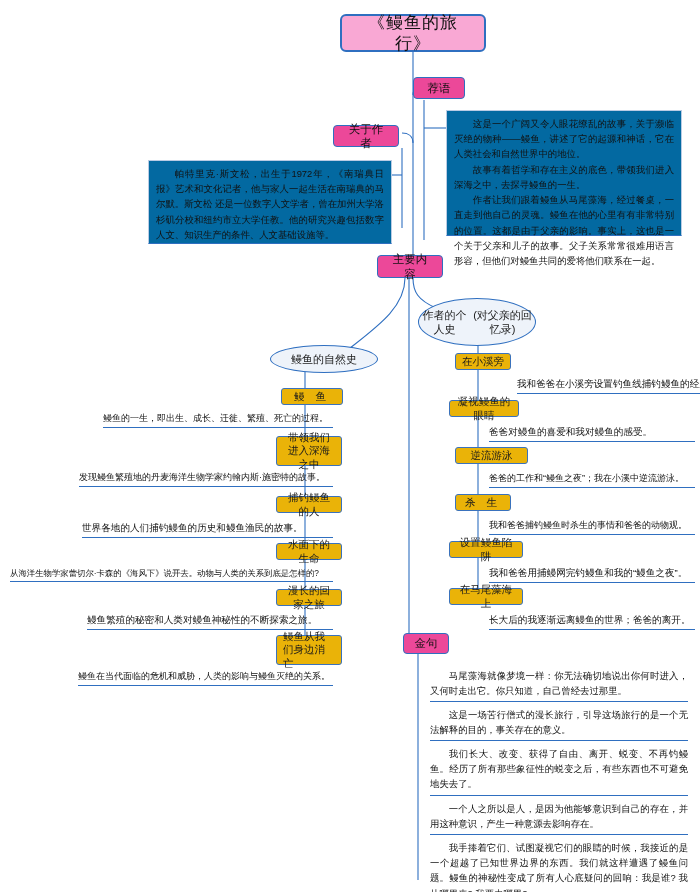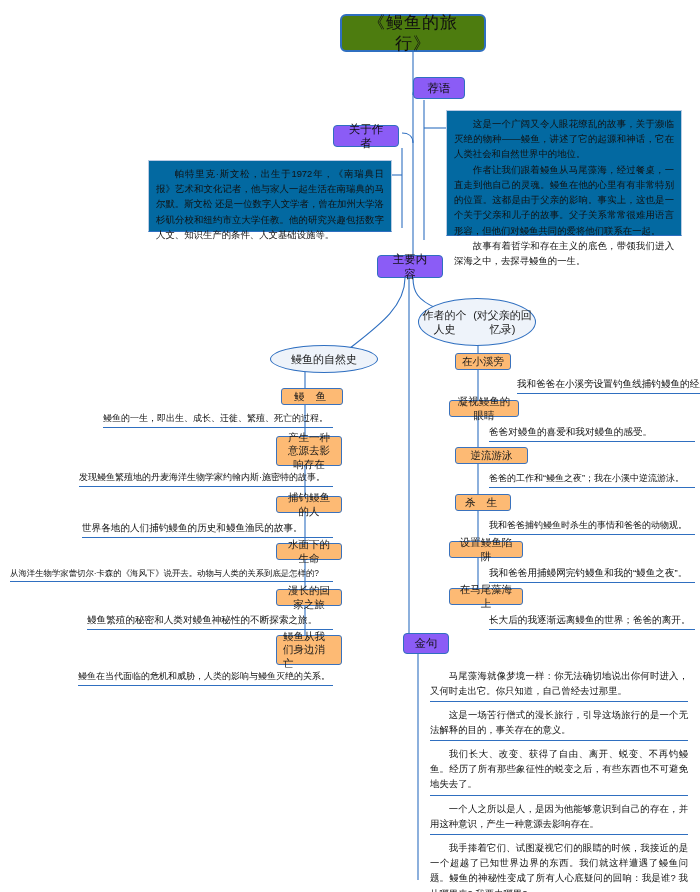--- a/index.html
+++ b/index.html
@@ -25,45 +25,45 @@
     line-height:1.25;
     text-align:center;
     display:flex;align-items:center;justify-content:center;
     z-index:3;
   }
   .title-node{
     font-size:17px;
     padding:8px 18px;
     border-width:2px;
     border-radius:6px;
-    background:#4d7c0f;
+    background:#f9a8d4;
     letter-spacing:1px;
   }
   .cat-node{
     font-size:11.5px;
     padding:4px 10px;
     border-radius:4px;
-    background:#8b5cf6;
+    background:#ec4899;
   }
   .ellipse-node{
     position:absolute;
     box-sizing:border-box;
     border:1.5px solid #2f6fc0;
     border-radius:50%;
     background:#eef3fa;
     font-size:11px;
     text-align:center;
     display:flex;align-items:center;justify-content:center;
     line-height:1.3;
     z-index:3;
   }
   .leaf-node{
     position:absolute;
     box-sizing:border-box;
-    background:#fdba74;
+    background:#eab308;
     border:1.4px solid #3a72bd;
     border-radius:3px;
     font-size:10.5px;
     line-height:1.3;
     padding:3px 6px;
     display:flex;align-items:center;justify-content:center;
     text-align:center;
     z-index:3;
   }
   
@@ -142,43 +142,43 @@
       <path d="M418,650 L418,880"></path>
     </g>
   </svg>
 
   <div class="node title-node" style="left:340px;top:14px;width:146px;height:38px;">《鳗鱼的旅行》</div>
 
   <div class="node cat-node" style="left:413px;top:77px;width:52px;height:22px;">荐语</div>
 
   <div class="blockbox" style="left:446px;top:110px;width:236px;height:126px;">
     <div>这是一个广阔又令人眼花缭乱的故事，关于濒临灭绝的物种——鳗鱼，讲述了它的起源和神话，它在人类社会和自然世界中的地位。</div>
+    <div>故事有着哲学和存在主义的底色，带领我们进入深海之中，去探寻鳗鱼的一生。</div>
     <div>作者让我们跟着鳗鱼从马尾藻海，经过餐桌，一直走到他自己的灵魂。鳗鱼在他的心里有有非常特别的位置。这都是由于父亲的影响。事实上，这也是一个关于父亲和儿子的故事。父子关系常常很难用语言形容，但他们对鳗鱼共同的爱将他们联系在一起。</div>
-    <div>故事有着哲学和存在主义的底色，带领我们进入深海之中，去探寻鳗鱼的一生。</div>
   </div>
 
   <div class="node cat-node" style="left:333px;top:125px;width:66px;height:22px;">关于作者</div>
 
-  <div class="blockbox" style="left:148px;top:160px;width:244px;height:72px;">
+  <div class="blockbox" style="left:148px;top:160px;width:244px;height:84px;">
     <div>帕特里克·斯文松，出生于1972年，《南瑞典日报》艺术和文化记者，他与家人一起生活在南瑞典的马尔默。斯文松 还是一位数字人文学者，曾在加州大学洛杉矶分校和纽约市立大学任教。他的研究兴趣包括数字人文、知识生产的条件、人文基础设施等。</div>
   </div>
 
   <div class="node cat-node" style="left:377px;top:255px;width:66px;height:23px;">主要内容</div>
 
   <div class="ellipse-node" style="left:418px;top:298px;width:118px;height:48px;">
     <span>作者的个人史</span>
     <span>(对父亲的回忆录)</span>
   </div>
 
   <div class="ellipse-node" style="left:270px;top:345px;width:108px;height:28px;">鳗鱼的自然史</div>
 
   <div class="leaf-node" style="left:281px;top:388px;width:62px;height:17px;letter-spacing:4px;">鳗  鱼</div>
   <div class="desc" style="left: 103px; top: 412px; width: 230px; font-size: 9px;">鳗鱼的一生，即出生、成长、迁徙、繁殖、死亡的过程。</div>
 
-  <div class="leaf-node wrapn" style="left:276px;top:436px;width:66px;height:30px;">产生一种意源去影响存在</div>
+  <div class="leaf-node wrapn" style="left:276px;top:436px;width:66px;height:30px;">带领我们进入深海之中</div>
   <div class="desc" style="left: 79px; top: 471px; width: 254px; font-size: 9px;">发现鳗鱼繁殖地的丹麦海洋生物学家约翰内斯·施密特的故事。</div>
 
   <div class="leaf-node" style="left:276px;top:496px;width:66px;height:17px;">捕钓鳗鱼的人</div>
   <div class="desc" style="left:82px;top:521px;width:251px;">世界各地的人们捕钓鳗鱼的历史和鳗鱼渔民的故事。</div>
 
   <div class="leaf-node" style="left:276px;top:543px;width:66px;height:17px;">水面下的生命</div>
   <div class="desc" style="left: 10px; top: 567px; width: 323px; font-size: 8.4px;">从海洋生物学家蕾切尔·卡森的《海风下》说开去。动物与人类的关系到底是怎样的?</div>
 
   <div class="leaf-node" style="left:276px;top:589px;width:66px;height:17px;">漫长的回家之旅</div>
   <div class="desc" style="left:87px;top:613px;width:246px;">鳗鱼繁殖的秘密和人类对鳗鱼神秘性的不断探索之旅。</div>

